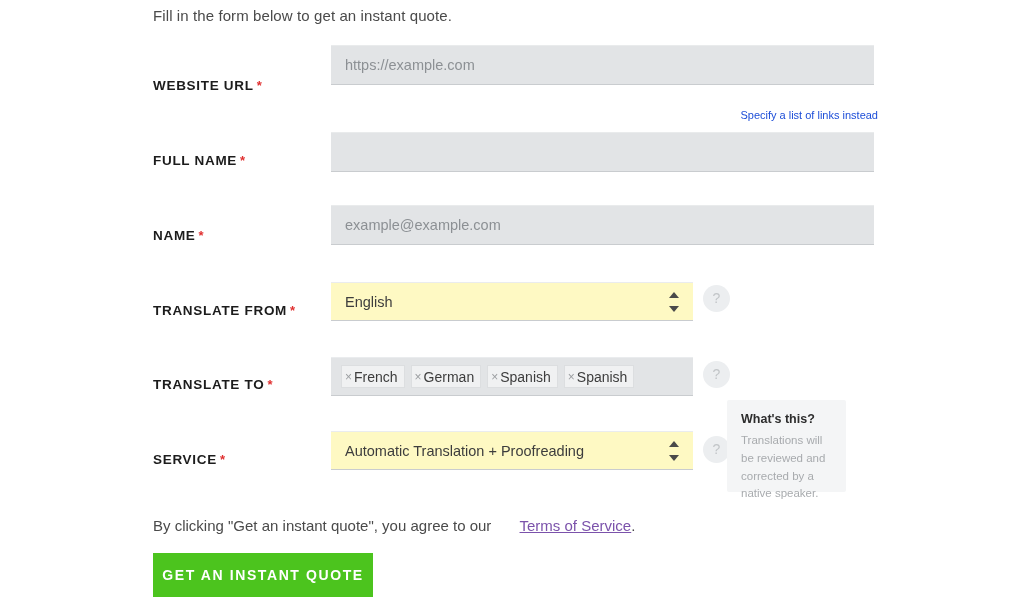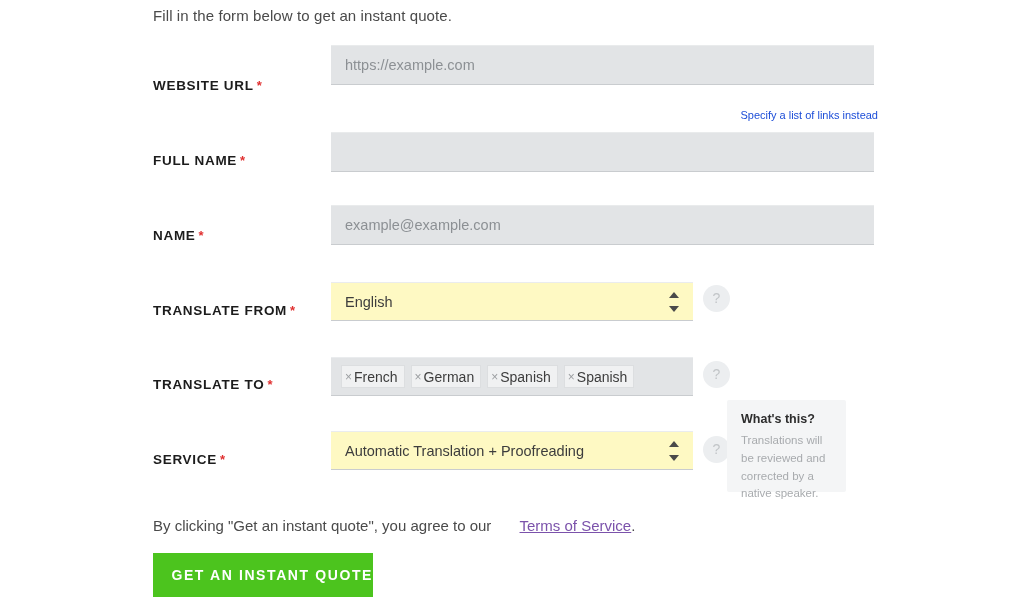--- a/index.html
+++ b/index.html
@@ -232,21 +232,21 @@
     width: 220px;
     height: 44px;
     background: #4cc41e;
     border: none;
     color: #ffffff;
     font-family: "Liberation Sans", sans-serif;
     font-size: 14px;
     font-weight: bold;
     letter-spacing: 1.6px;
     cursor: pointer;
-    text-align: right;
+    text-align: center;
     line-height: 44px;
     padding: 0;
   }
 </style>
 </head>
 <body>
 
 <div class="page">
 
   <div class="intro">Fill in the form below to get an instant quote.</div>

